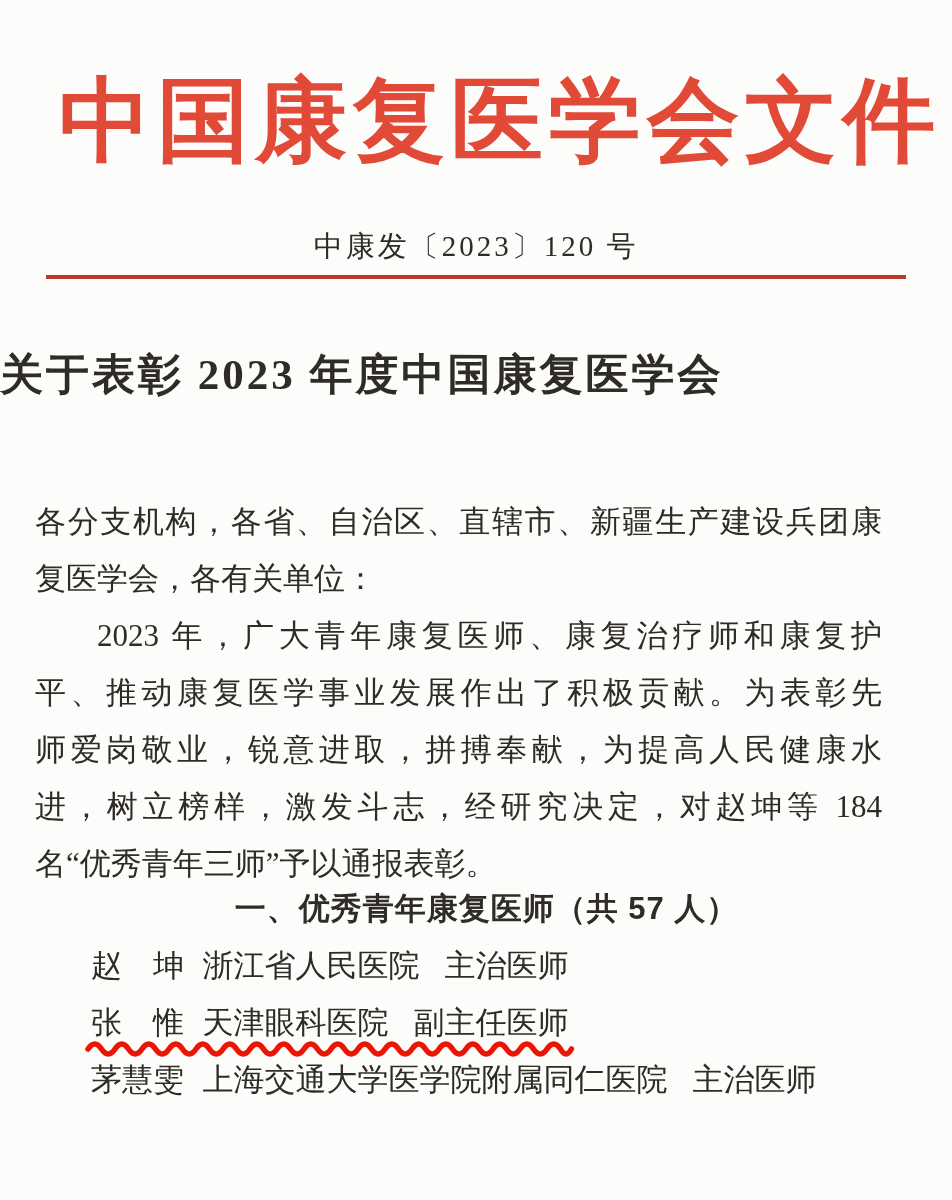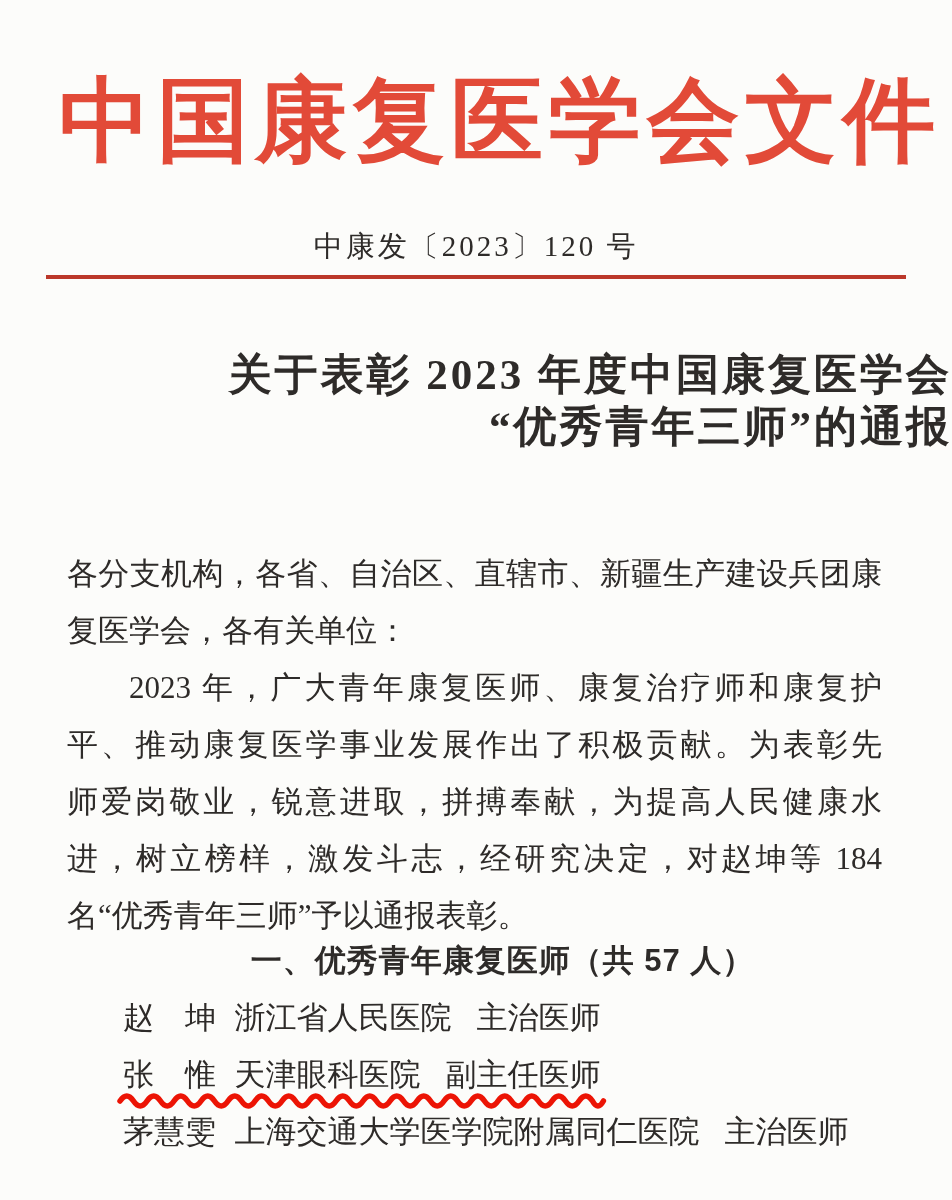--- a/index.html
+++ b/index.html
@@ -38,28 +38,28 @@
     line-height:34px;
   }
   .red-rule{
     margin:12px 46px 0 46px;
     border:none;
     border-top:4px solid var(--rule);
     height:0;
   }
   .doc-title{
     margin-top:70px;
-    text-align:right;
+    text-align:left;
     font-weight:bold;
     font-size:43px;
     line-height:52px;
     letter-spacing:3px;
   }
   .body-text{
-    margin:92px 70px 0 67px;
+    margin:92px 70px 0 35px;
     font-size:31px;
     line-height:57px;
   }
   .bline{min-height:57px;}
   .jline{text-align:justify;text-align-last:justify;}
   .indent{text-indent:62px;}
   .heading{
     font-family:Liberation Sans, sans-serif;
     font-weight:bold;
     padding-left:56px;
@@ -87,21 +87,20 @@
 <div class="page">
 
   <h1 class="letterhead">中国康复医学会文件</h1>
 
   <div class="doc-number">中康发〔2023〕120 号</div>
 
   <hr class="red-rule">
 
   <div class="doc-title">
     <div>关于表彰 2023 年度中国康复医学会</div>
-    <div>“优秀青年三师”的通报</div>
   </div>
 
   <div class="body-text">
 
     <div class="bline jline">各分支机构，各省、自治区、直辖市、新疆生产建设兵团康</div>
     <div class="bline">复医学会，各有关单位：</div>
 
     <div class="bline jline indent">2023 年，广大青年康复医师、康复治疗师和康复护</div>
     <div class="bline jline">平、推动康复医学事业发展作出了积极贡献。为表彰先</div>
     <div class="bline jline">师爱岗敬业，锐意进取，拼搏奉献，为提高人民健康水</div>

